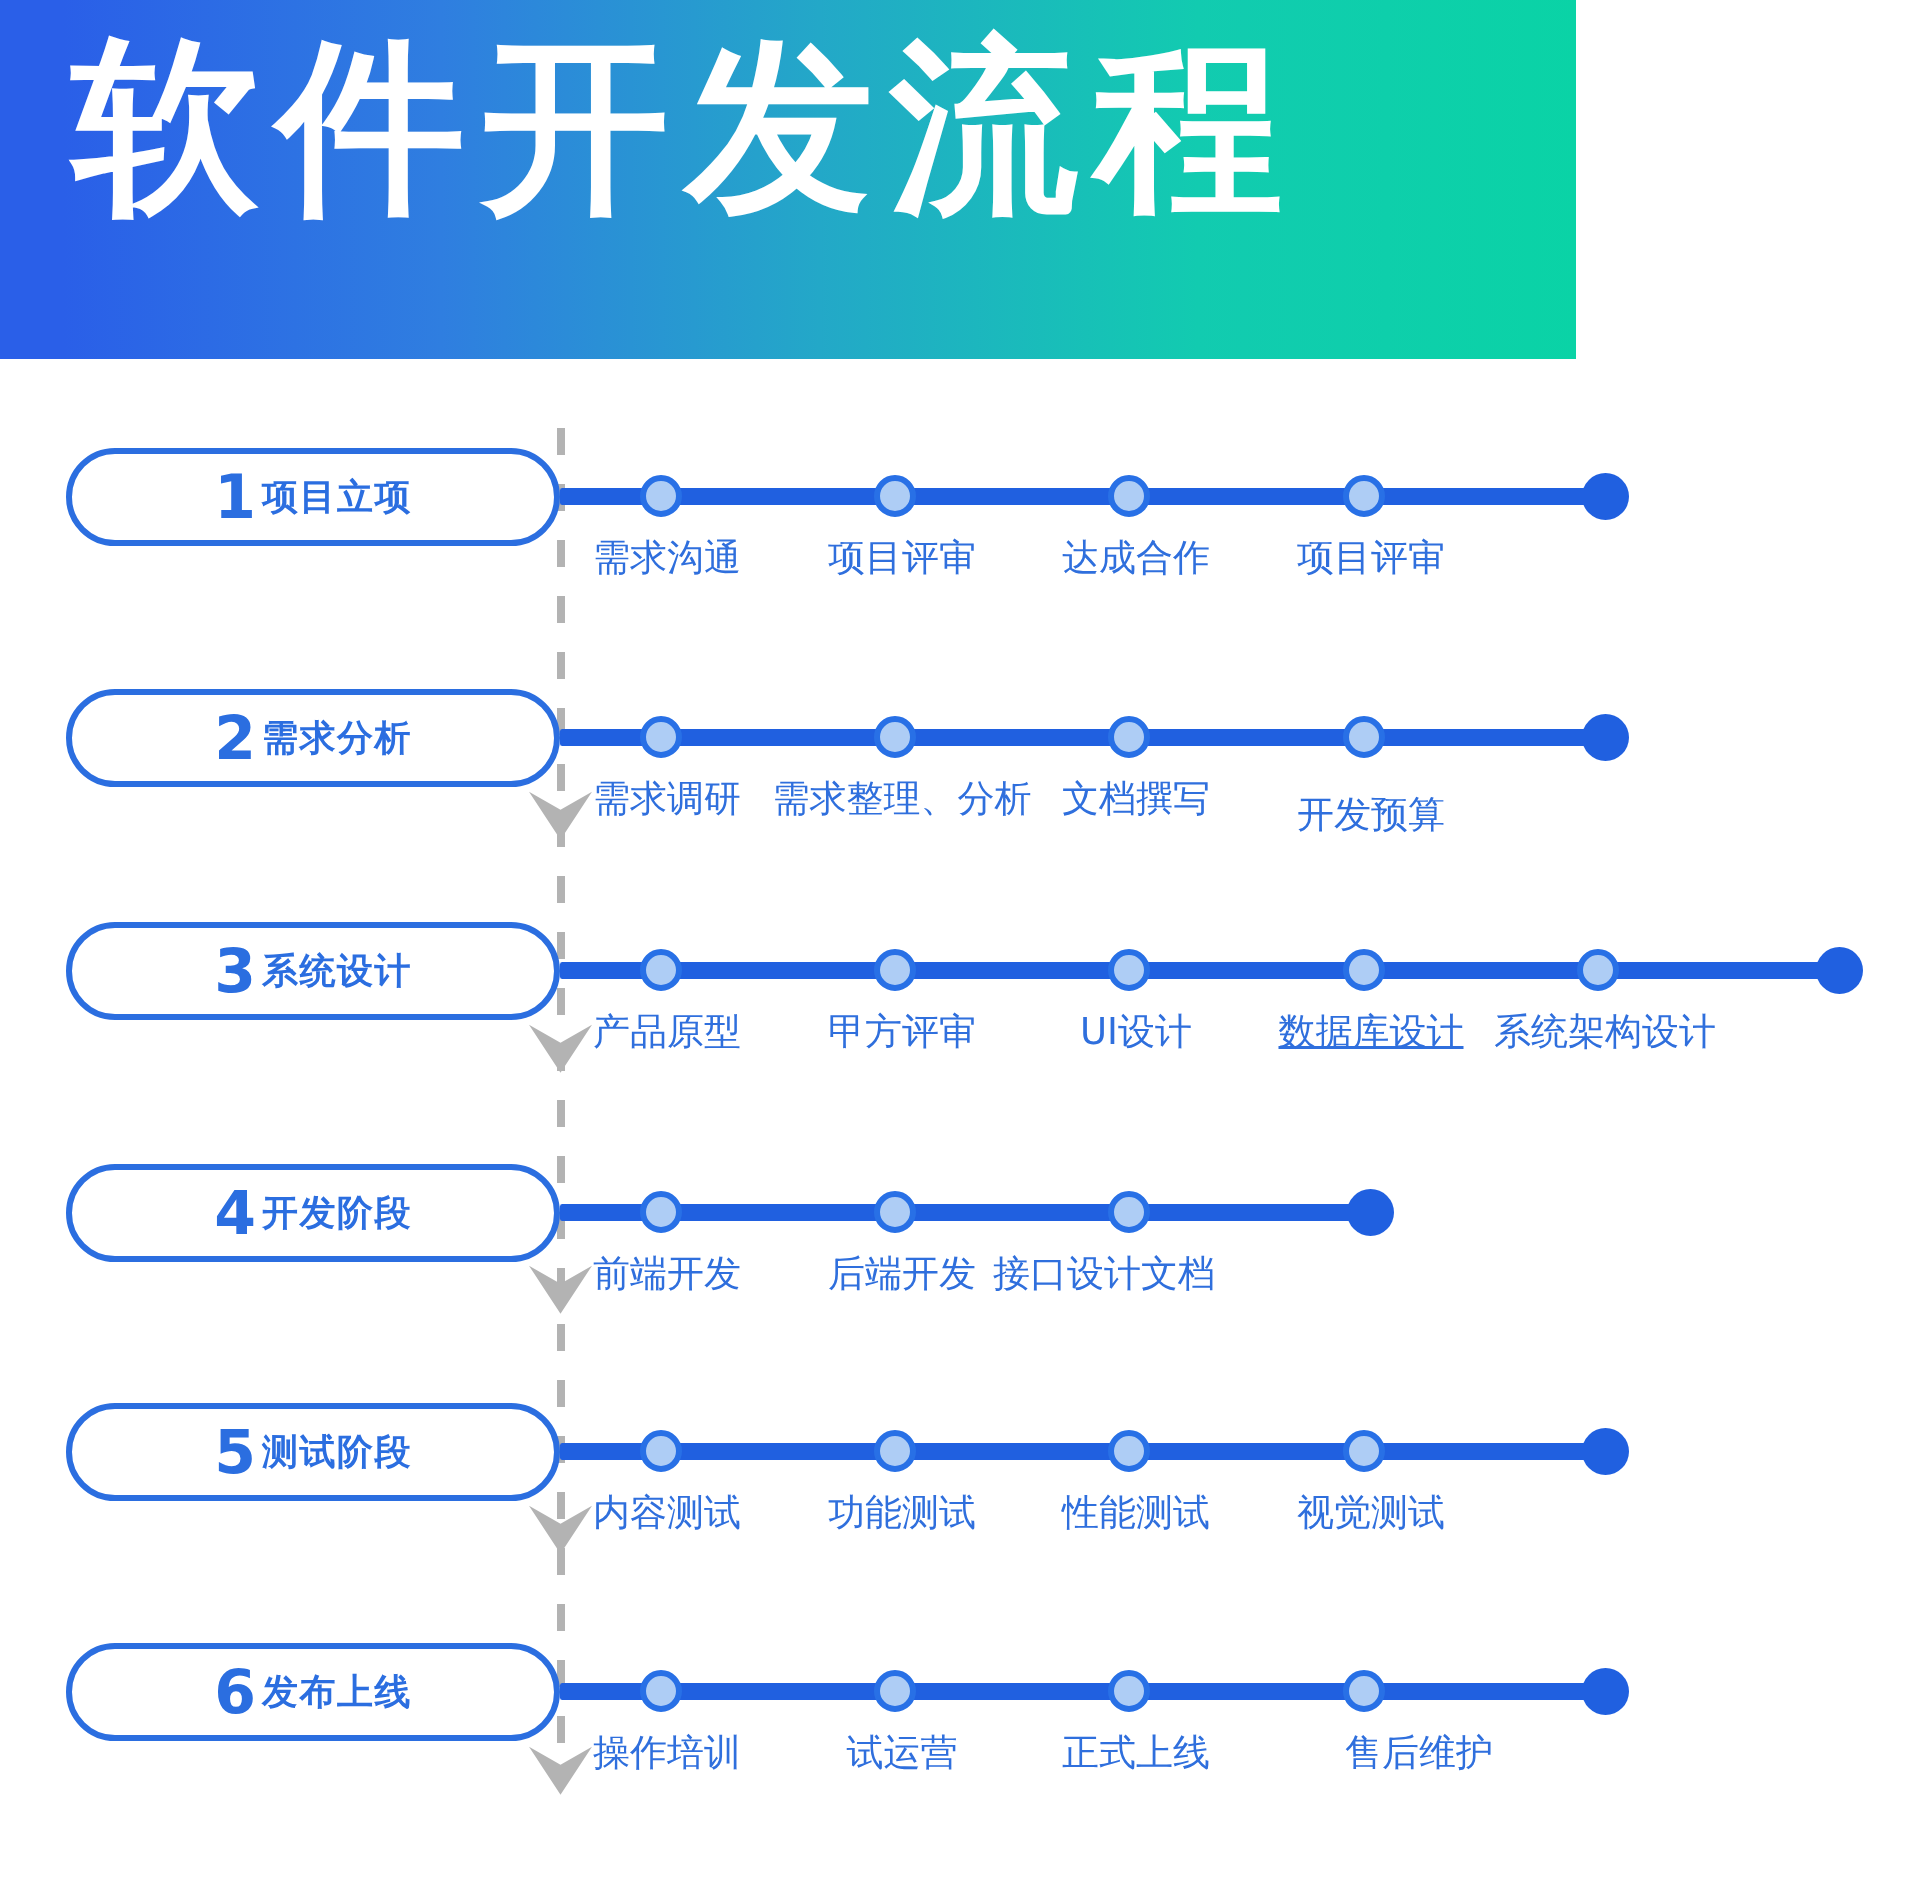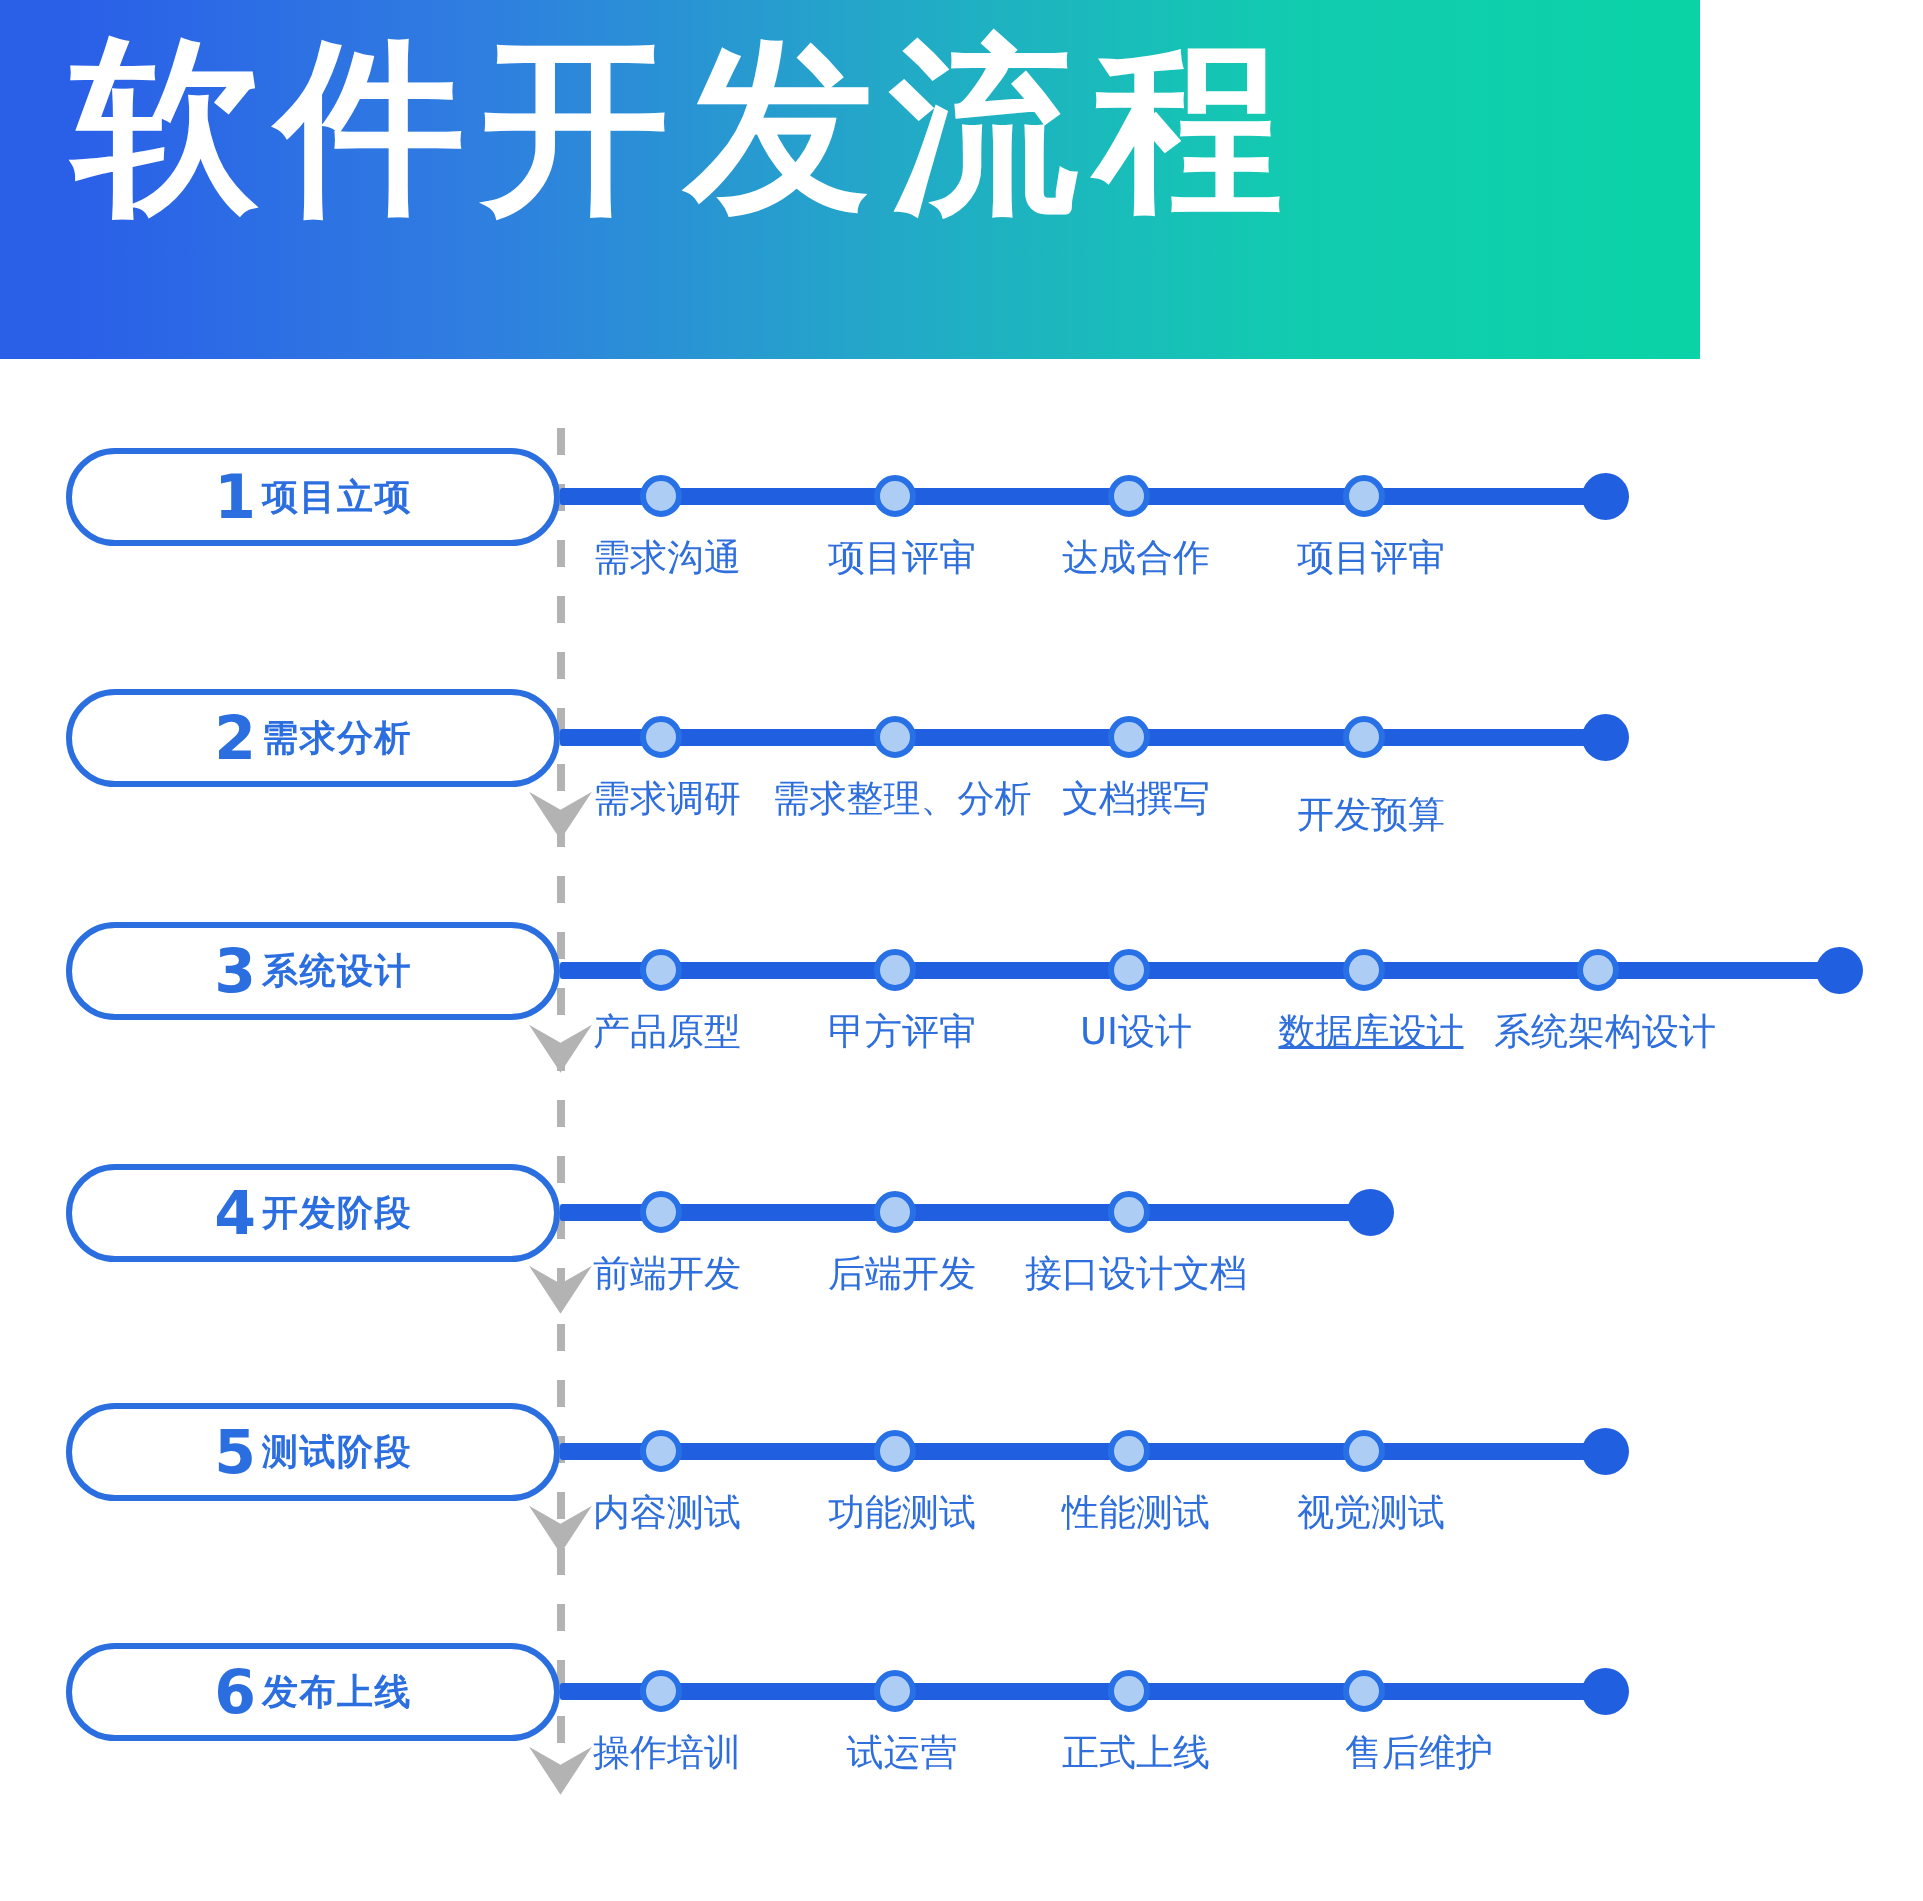--- a/index.html
+++ b/index.html
@@ -6,21 +6,21 @@
   html,body { background:#ffffff; }
   body {
     width:1924px; height:1901px;
     font-family:"Liberation Sans", sans-serif;
     position:relative; overflow:hidden;
   }
 
   
   .header {
     position:absolute; left:0; top:0;
-    width:1700px; height:359px;
+    width:1576px; height:359px;
     background:linear-gradient(90deg,#2a5fe8 0%, #2a5fe8 4%, #2f7ee0 28%, #23a8c8 52%, #12cbb0 76%, #0ad3a6 100%);
     overflow:hidden;
   }
   .header-title {
     position:absolute;
     left:72px; top:33px;
     font-size:188px;
     line-height:1.0;
     font-weight:bold;
     color:#ffffff;
@@ -202,21 +202,21 @@
         <div class="pill">
           <span class="pill-num">4</span>
           <span class="pill-label">开发阶段</span>
         </div>
         <div class="track" style="width: 811px;"></div>
         <div class="node" style="left: 640px;"></div>
         <div class="node-label" style="left: 667px;">前端开发</div>
         <div class="node" style="left: 874px;"></div>
         <div class="node-label" style="left: 902px;">后端开发</div>
         <div class="node" style="left: 1108px;"></div>
-        <div class="node-label" style="left: 1136px;">接口设计文档</div>
+        <div class="node-label" style="left: 1104px;">接口设计文档</div>
         <div class="endcap" style="left: 1347px;"></div>
       </div>
       <div class="stage" style="top: 1024px;">
         <div class="pill">
           <span class="pill-num">5</span>
           <span class="pill-label">测试阶段</span>
         </div>
         <div class="track" style="width: 1045px;"></div>
         <div class="node" style="left: 640px;"></div>
         <div class="node-label" style="left: 667px;">内容测试</div>

